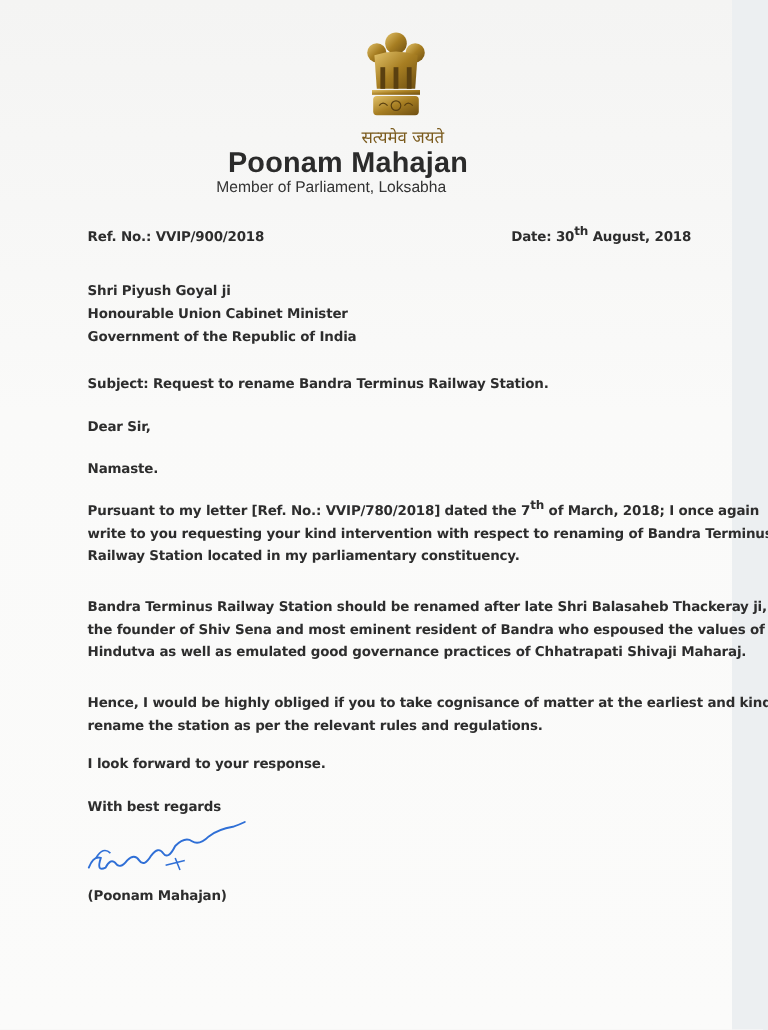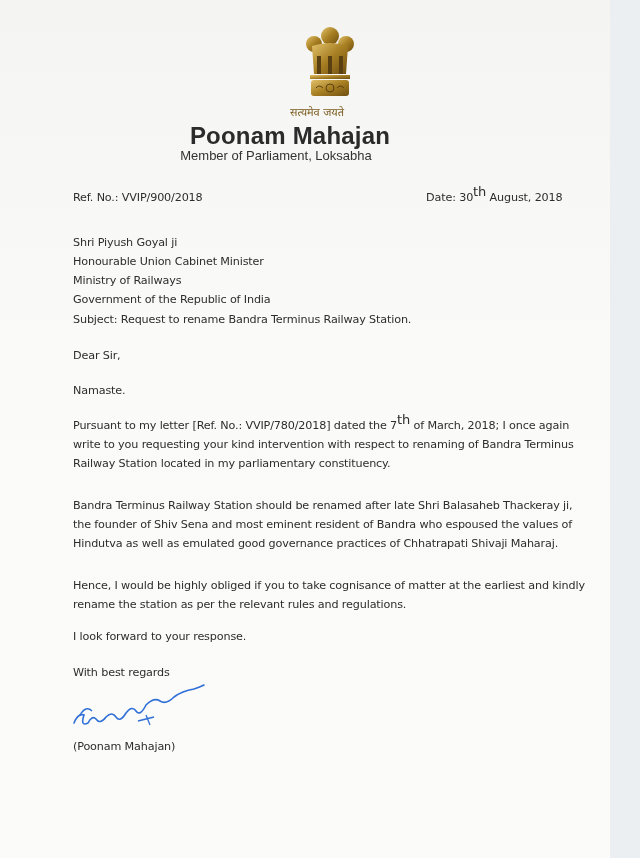--- a/index.html
+++ b/index.html
@@ -14,52 +14,52 @@
       background: linear-gradient(180deg, #f4f4f3 0%, #fafaf9 40%, #fbfbfa 100%);
     }
     .edge {
       position: absolute; left: 610px; top: 0; width: 30px; height: 858px;
       background: #eceff1;
     }
     .emblem {
       position: absolute; left: 290px; top: 22px; width: 80px; height: 80px;
     }
     .motto {
-      position: absolute; left: 290px; top: 104px; width: 80px; text-align: left;
-      font-family: "DejaVu Sans", sans-serif; font-size: 11px; color: #7a5a1c;
+      position: absolute; left: 290px; top: 104px; width: 80px; text-align: right;
+      font-family: "DejaVu Sans", sans-serif; font-size: 14px; color: #7a5a1c;
     }
     .name {
       position: absolute; left: 0; width: 580px; top: 122px; text-align: center;
       font-family: "Liberation Sans", sans-serif; font-weight: bold; font-size: 24px;
       color: #2b2b2b; letter-spacing: 0.2px;
     }
     .designation {
       position: absolute; left: 0; width: 552px; top: 148px; text-align: center;
       font-size: 13px; color: #333;
     }
     .body-text {
-      font-family: "DejaVu Sans", sans-serif; font-weight: normal; font-size: 11.2px;
+      font-family: "DejaVu Sans", sans-serif; font-weight: bold; font-size: 11.2px;
       color: #2d2d2d; line-height: 19px; letter-spacing: -0.15px;
     }
     .abs { position: absolute; }
     .ref { left: 73px; top: 188px; }
     .date { left: 426px; top: 188px; }
     .addr { left: 73px; top: 216px; margin-top: 17px; }
     .subject { left: 73px; top: 310px; }
     .salutation { left: 73px; top: 346px; }
     .namaste { left: 73px; top: 381px; }
     .para { left: 73px; width: 480px; text-align: justify; }
     .p1 { top: 416px; }
     .p2 { top: 496px; }
     .p3 { top: 576px; }
     .closing1 { left: 73px; top: 627px; }
     .closing2 { left: 73px; top: 663px; }
     .sig { left: 70px; top: 675px; width: 140px; height: 60px; }
     .signame { left: 73px; top: 737px; }
-    sup { font-size: 13px; line-height: 0; vertical-align: 5px; }
+    sup { font-size: 10px; line-height: 0; vertical-align: 5px; }
     .line { display: block; white-space: nowrap; }
   </style>
 </head>
 <body>
 
 <div class="page"></div>
 <div class="edge"></div>
 
 <svg class="emblem" viewBox="0 0 80 80">
   <defs>
@@ -85,21 +85,20 @@
 
 <div class="name">Poonam Mahajan</div>
 <div class="designation">Member of Parliament, Loksabha</div>
 
 <div class="abs body-text ref">Ref. No.: VVIP/900/2018</div>
 <div class="abs body-text date"><span>Date: 30</span><sup>th</sup><span> August, 2018</span></div>
 
 <div class="abs body-text addr">
   <span class="line">Shri Piyush Goyal ji</span>
   <span class="line">Honourable Union Cabinet Minister</span>
-  <span class="line">Ministry of Railways</span>
   <span class="line">Government of the Republic of India</span>
 </div>
 
 <div class="abs body-text subject">Subject: Request to rename Bandra Terminus Railway Station.</div>
 <div class="abs body-text salutation">Dear Sir,</div>
 <div class="abs body-text namaste">Namaste.</div>
 
 <div class="abs body-text para p1">
   <span class="line"><span>Pursuant to my letter [Ref. No.: VVIP/780/2018] dated the 7</span><sup>th</sup><span> of March, 2018; I once again</span></span>
   <span class="line">write to you requesting your kind intervention with respect to renaming of Bandra Terminus</span>

